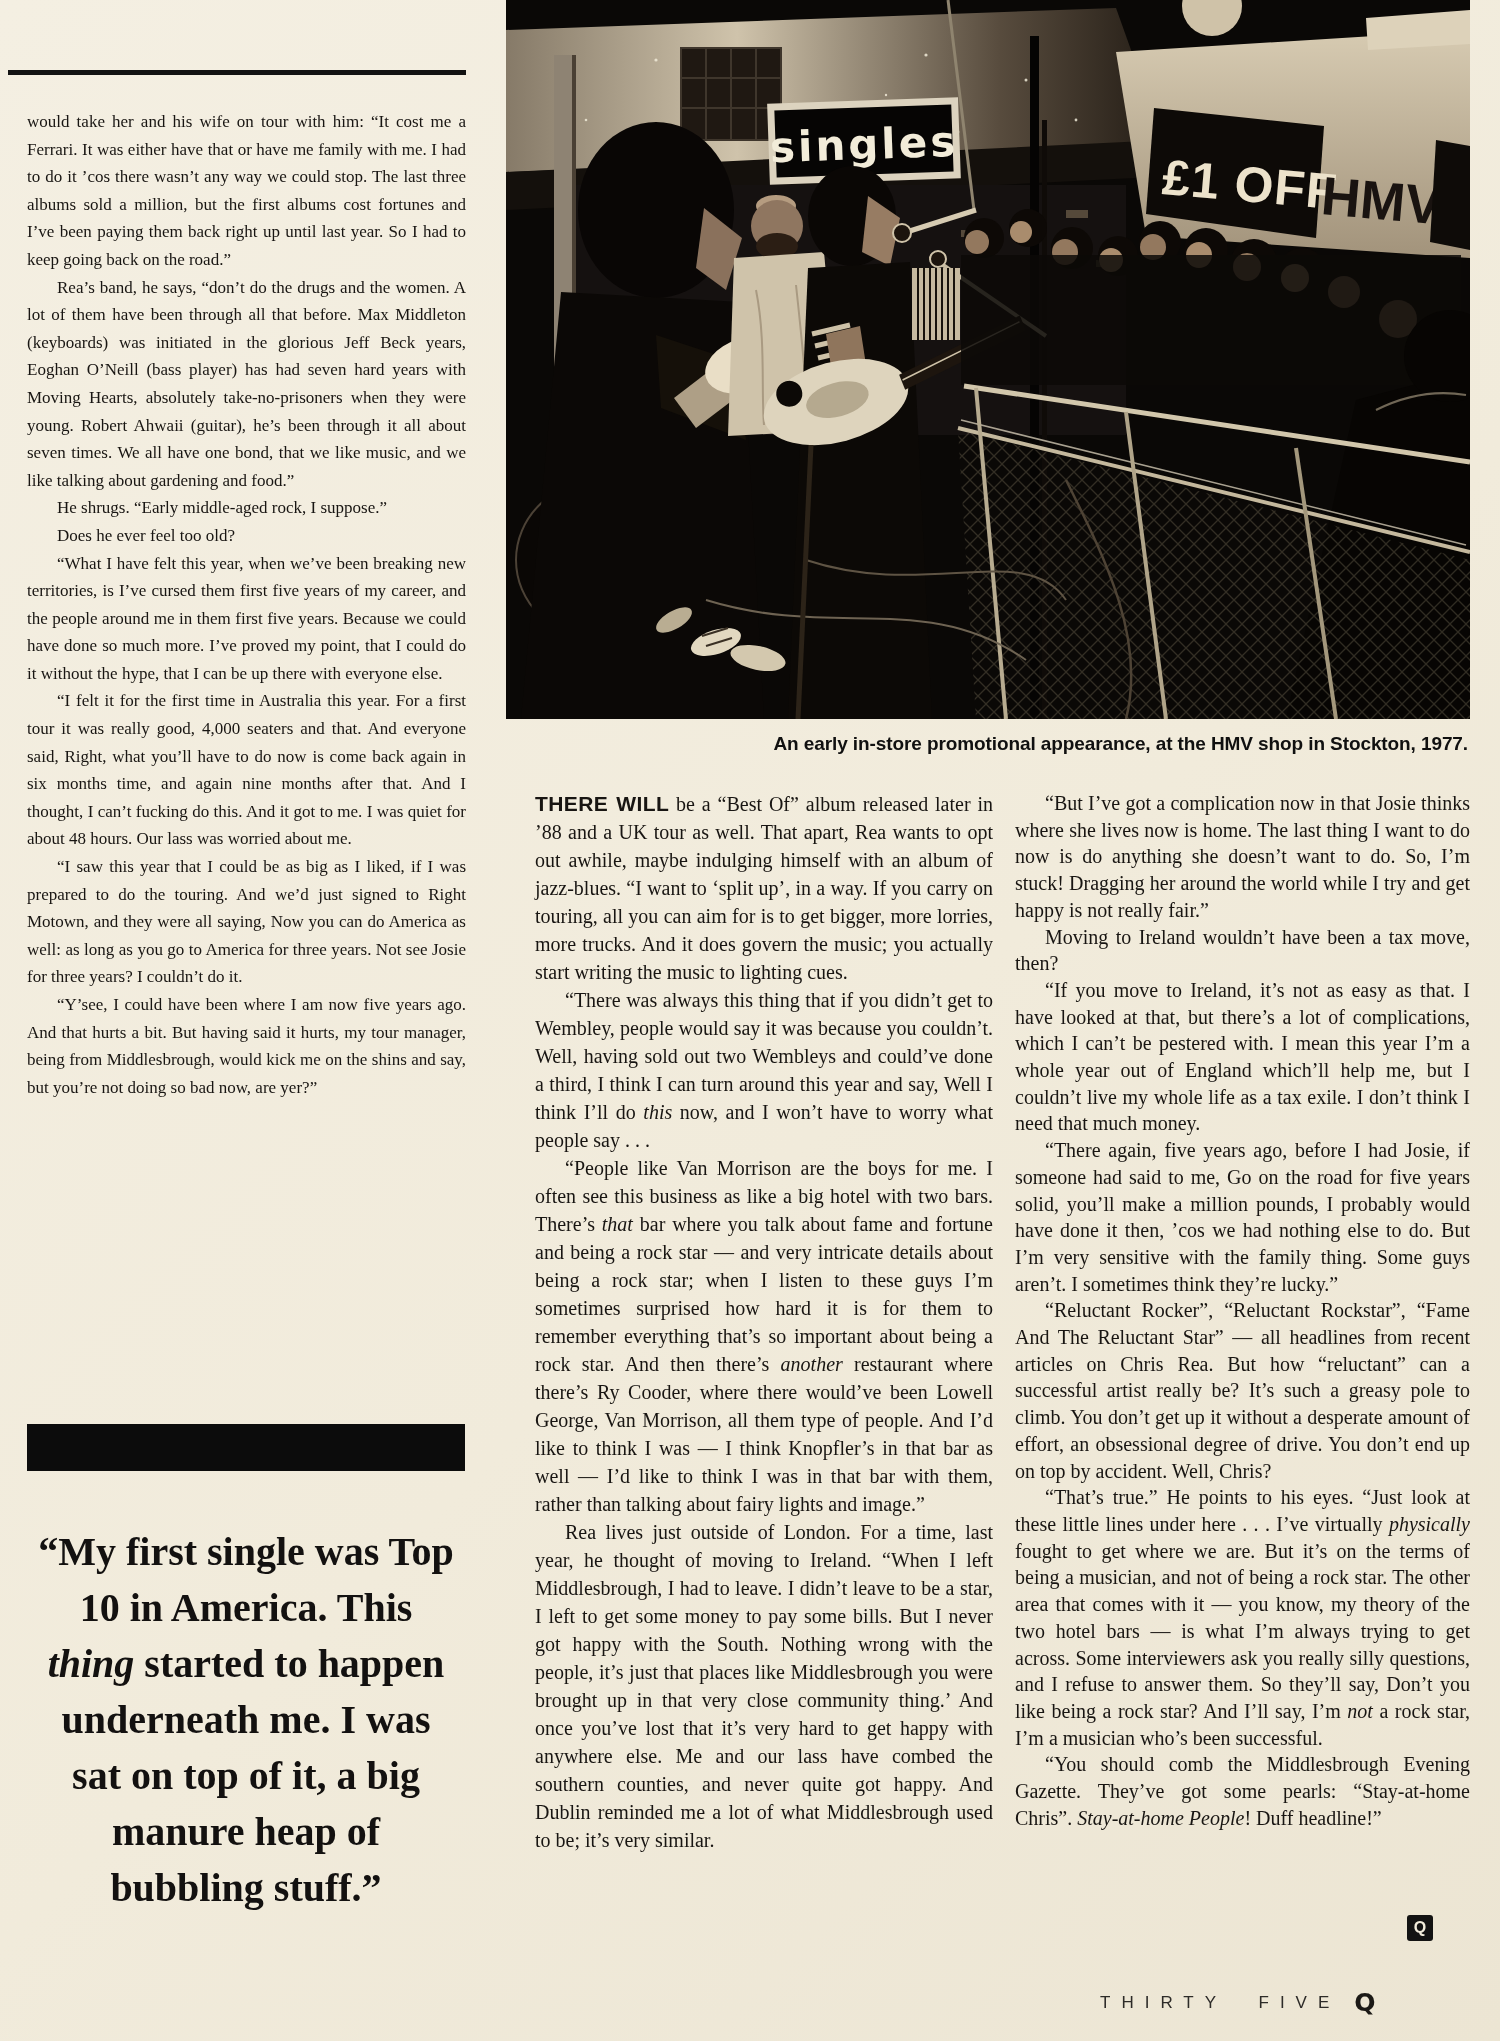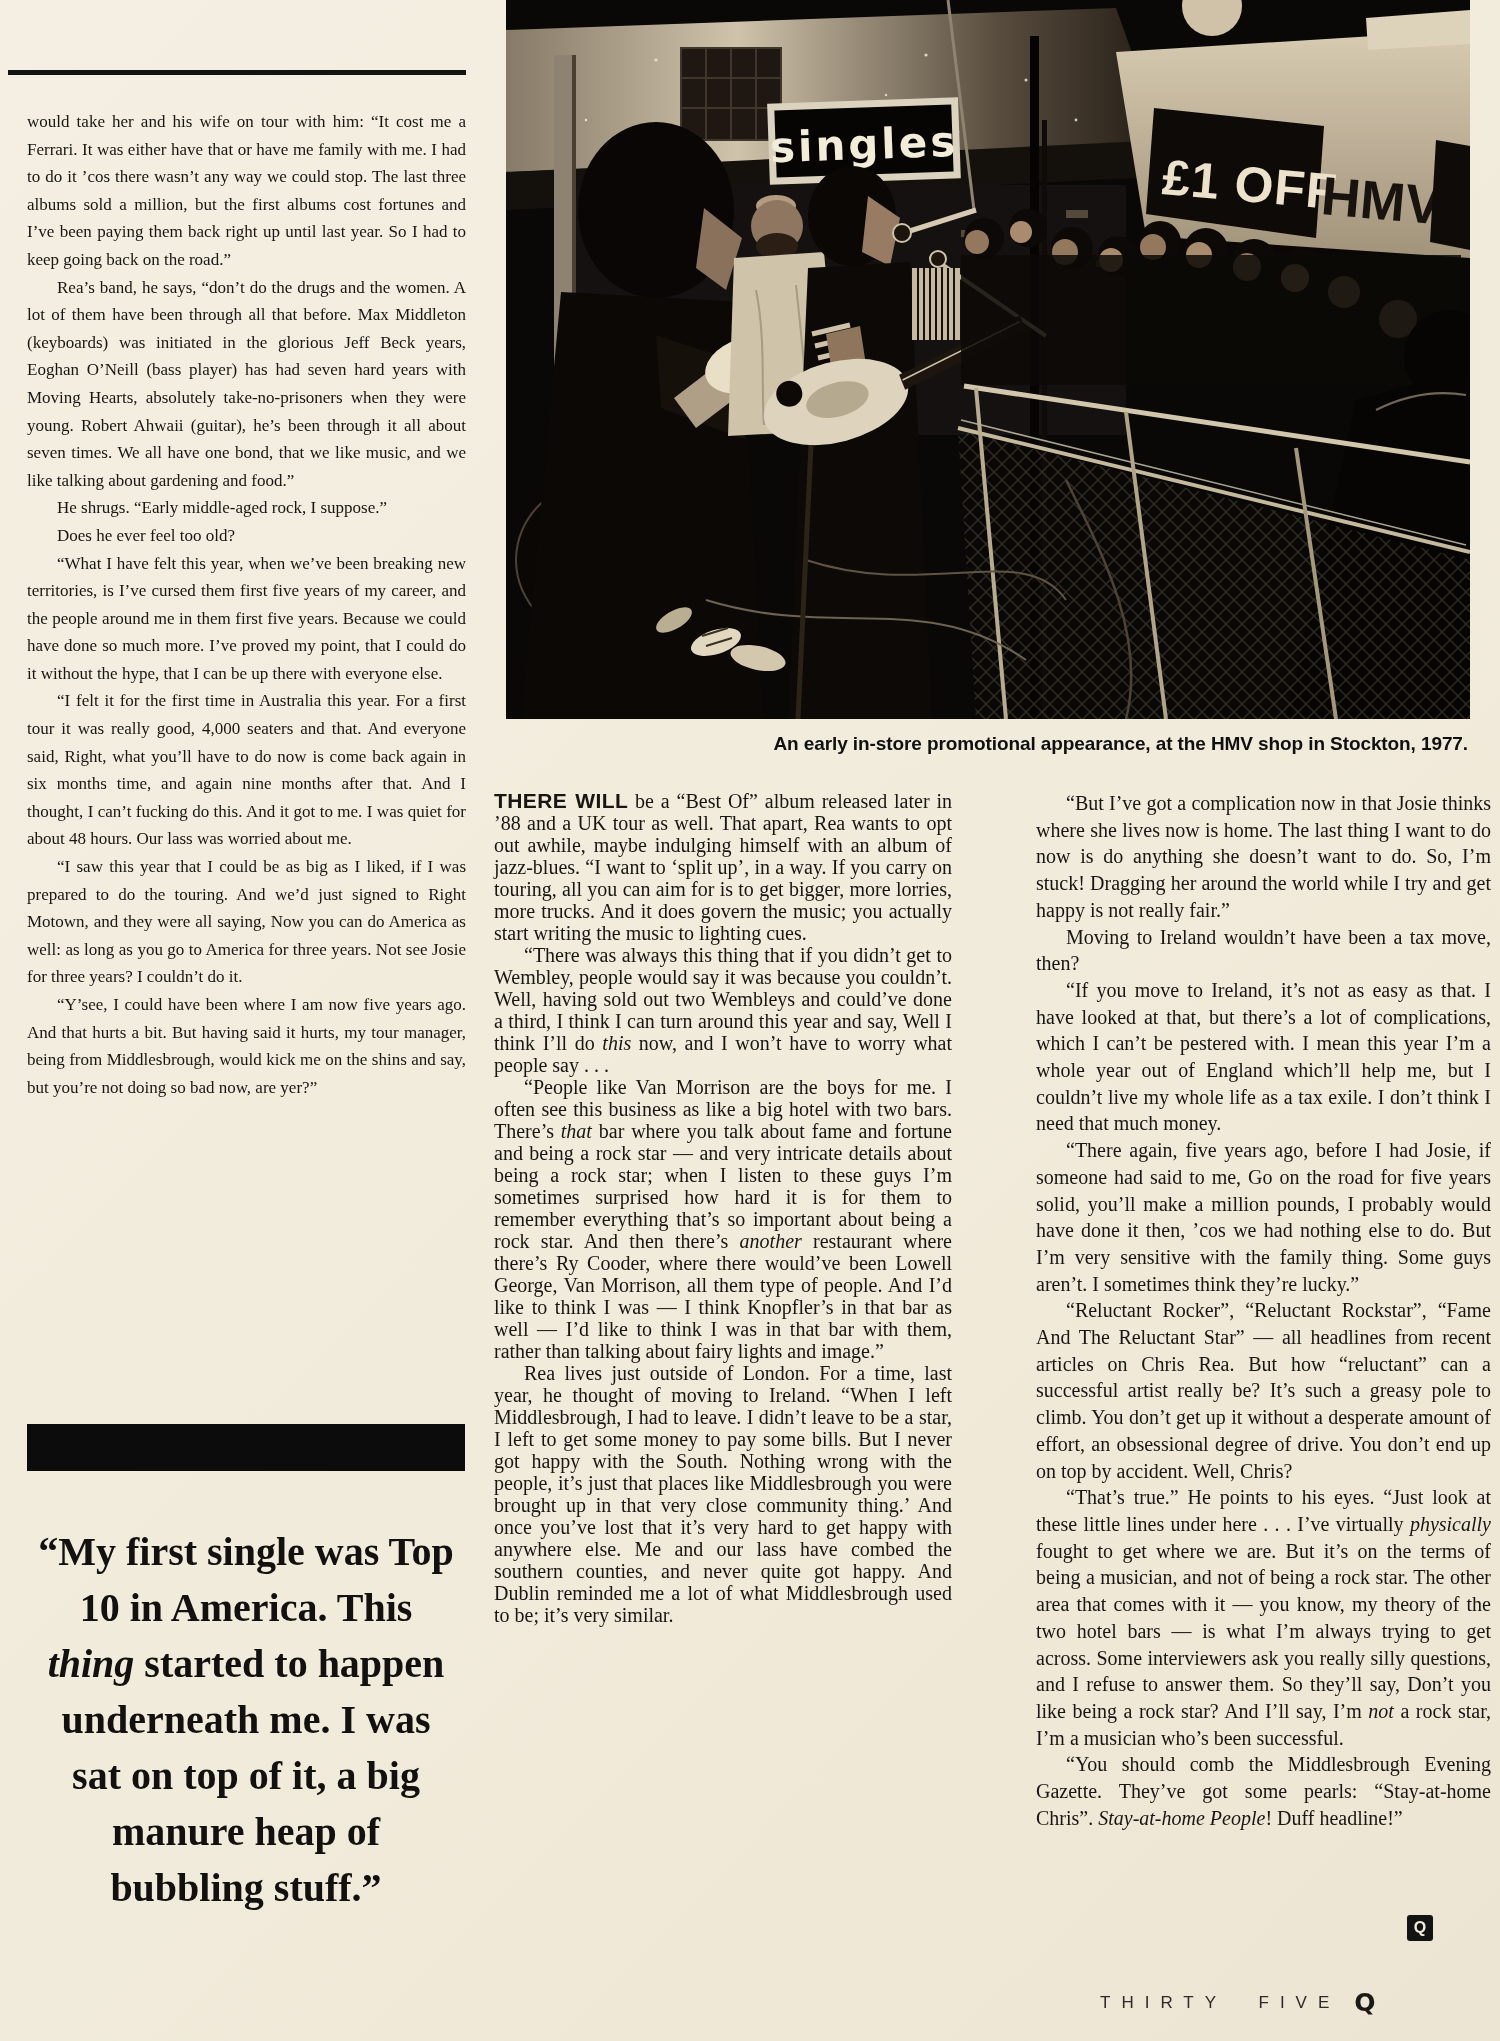--- a/index.html
+++ b/index.html
@@ -6,22 +6,22 @@
   body{
     width:1500px;height:2041px;position:relative;overflow:hidden;
     background:linear-gradient(135deg,#f4efe2 0%,#f1ebdb 55%,#ece5d3 100%);
     font-family:"Liberation Serif",serif;color:#181512;
   }
   .rule-top{position:absolute;left:8px;top:70px;width:458px;height:5px;background:#131313;}
   .col{position:absolute;text-align:justify;}
   .col p{margin:0;}
   .col p.indent{text-indent:30px;}
   #left-col{left:27px;top:108px;width:439px;font-size:17px;line-height:27.6px;}
-  #mid-col{left:494px;top:790px;width:458px;font-size:20px;line-height:22px;}
-  #right-col{left:1015px;top:790px;width:455px;font-size:20px;line-height:26.7px;margin-left:21px;}
+  #mid-col{left:535px;top:790px;width:458px;font-size:20px;line-height:28px;}
+  #right-col{left:1015px;top:790px;width:455px;font-size:20px;line-height:26.7px;}
   .seg-i{font-style:italic;}
   .lead-in{font-family:"Liberation Sans",sans-serif;font-weight:800;font-size:21px;letter-spacing:0.4px;}
   .divider-bar{position:absolute;left:27px;top:1424px;width:438px;height:47px;background:#0c0c0c;}
   .pull-quote{position:absolute;left:6px;top:1484px;width:480px;text-align:center;
     font-family:"Liberation Serif",serif;font-weight:700;font-size:40px;line-height:56px;color:#131110;margin-top:40px;}
   .quote-line{white-space:nowrap;}
   .photo-wrap{position:absolute;left:506px;top:0;width:964px;height:719px;background:#0a0806;}
   .caption{position:absolute;left:508px;top:733px;width:960px;
     font-family:"Liberation Sans",sans-serif;font-weight:700;font-size:19px;letter-spacing:-0.1px;color:#101010;text-align:right;}
   .endmark{position:absolute;left:1407px;top:1915px;width:26px;height:26px;background:#131313;

